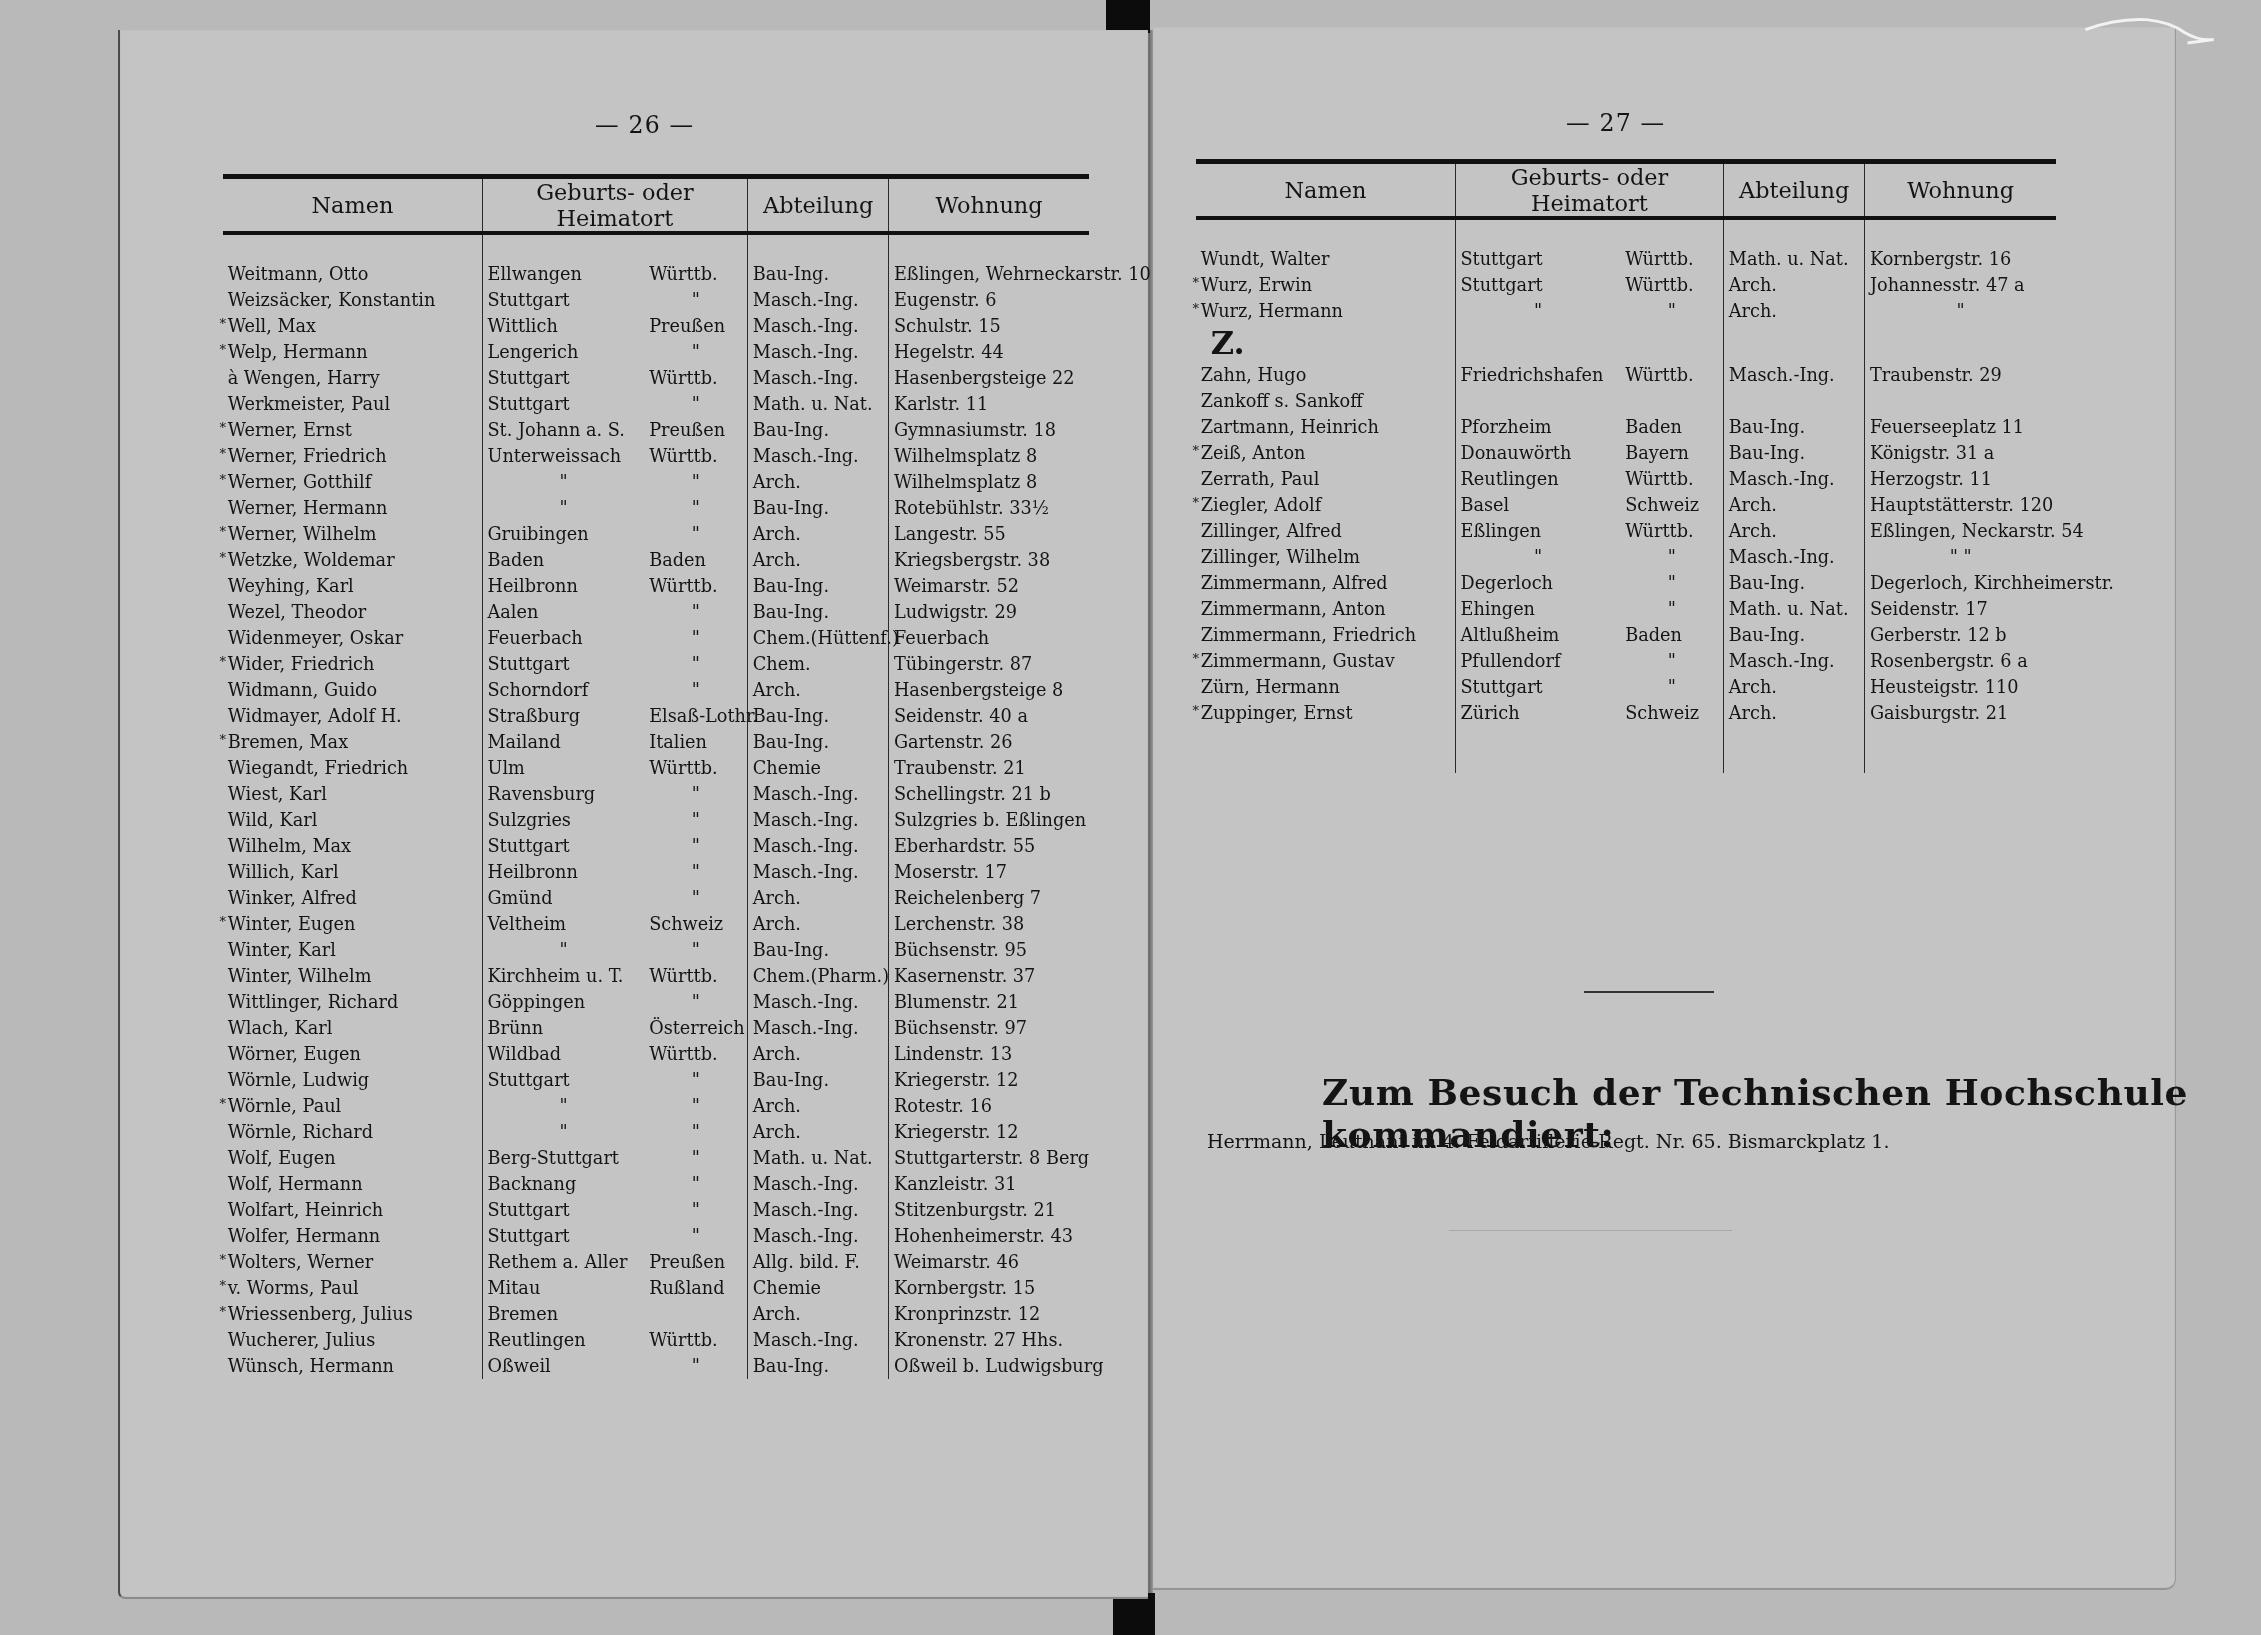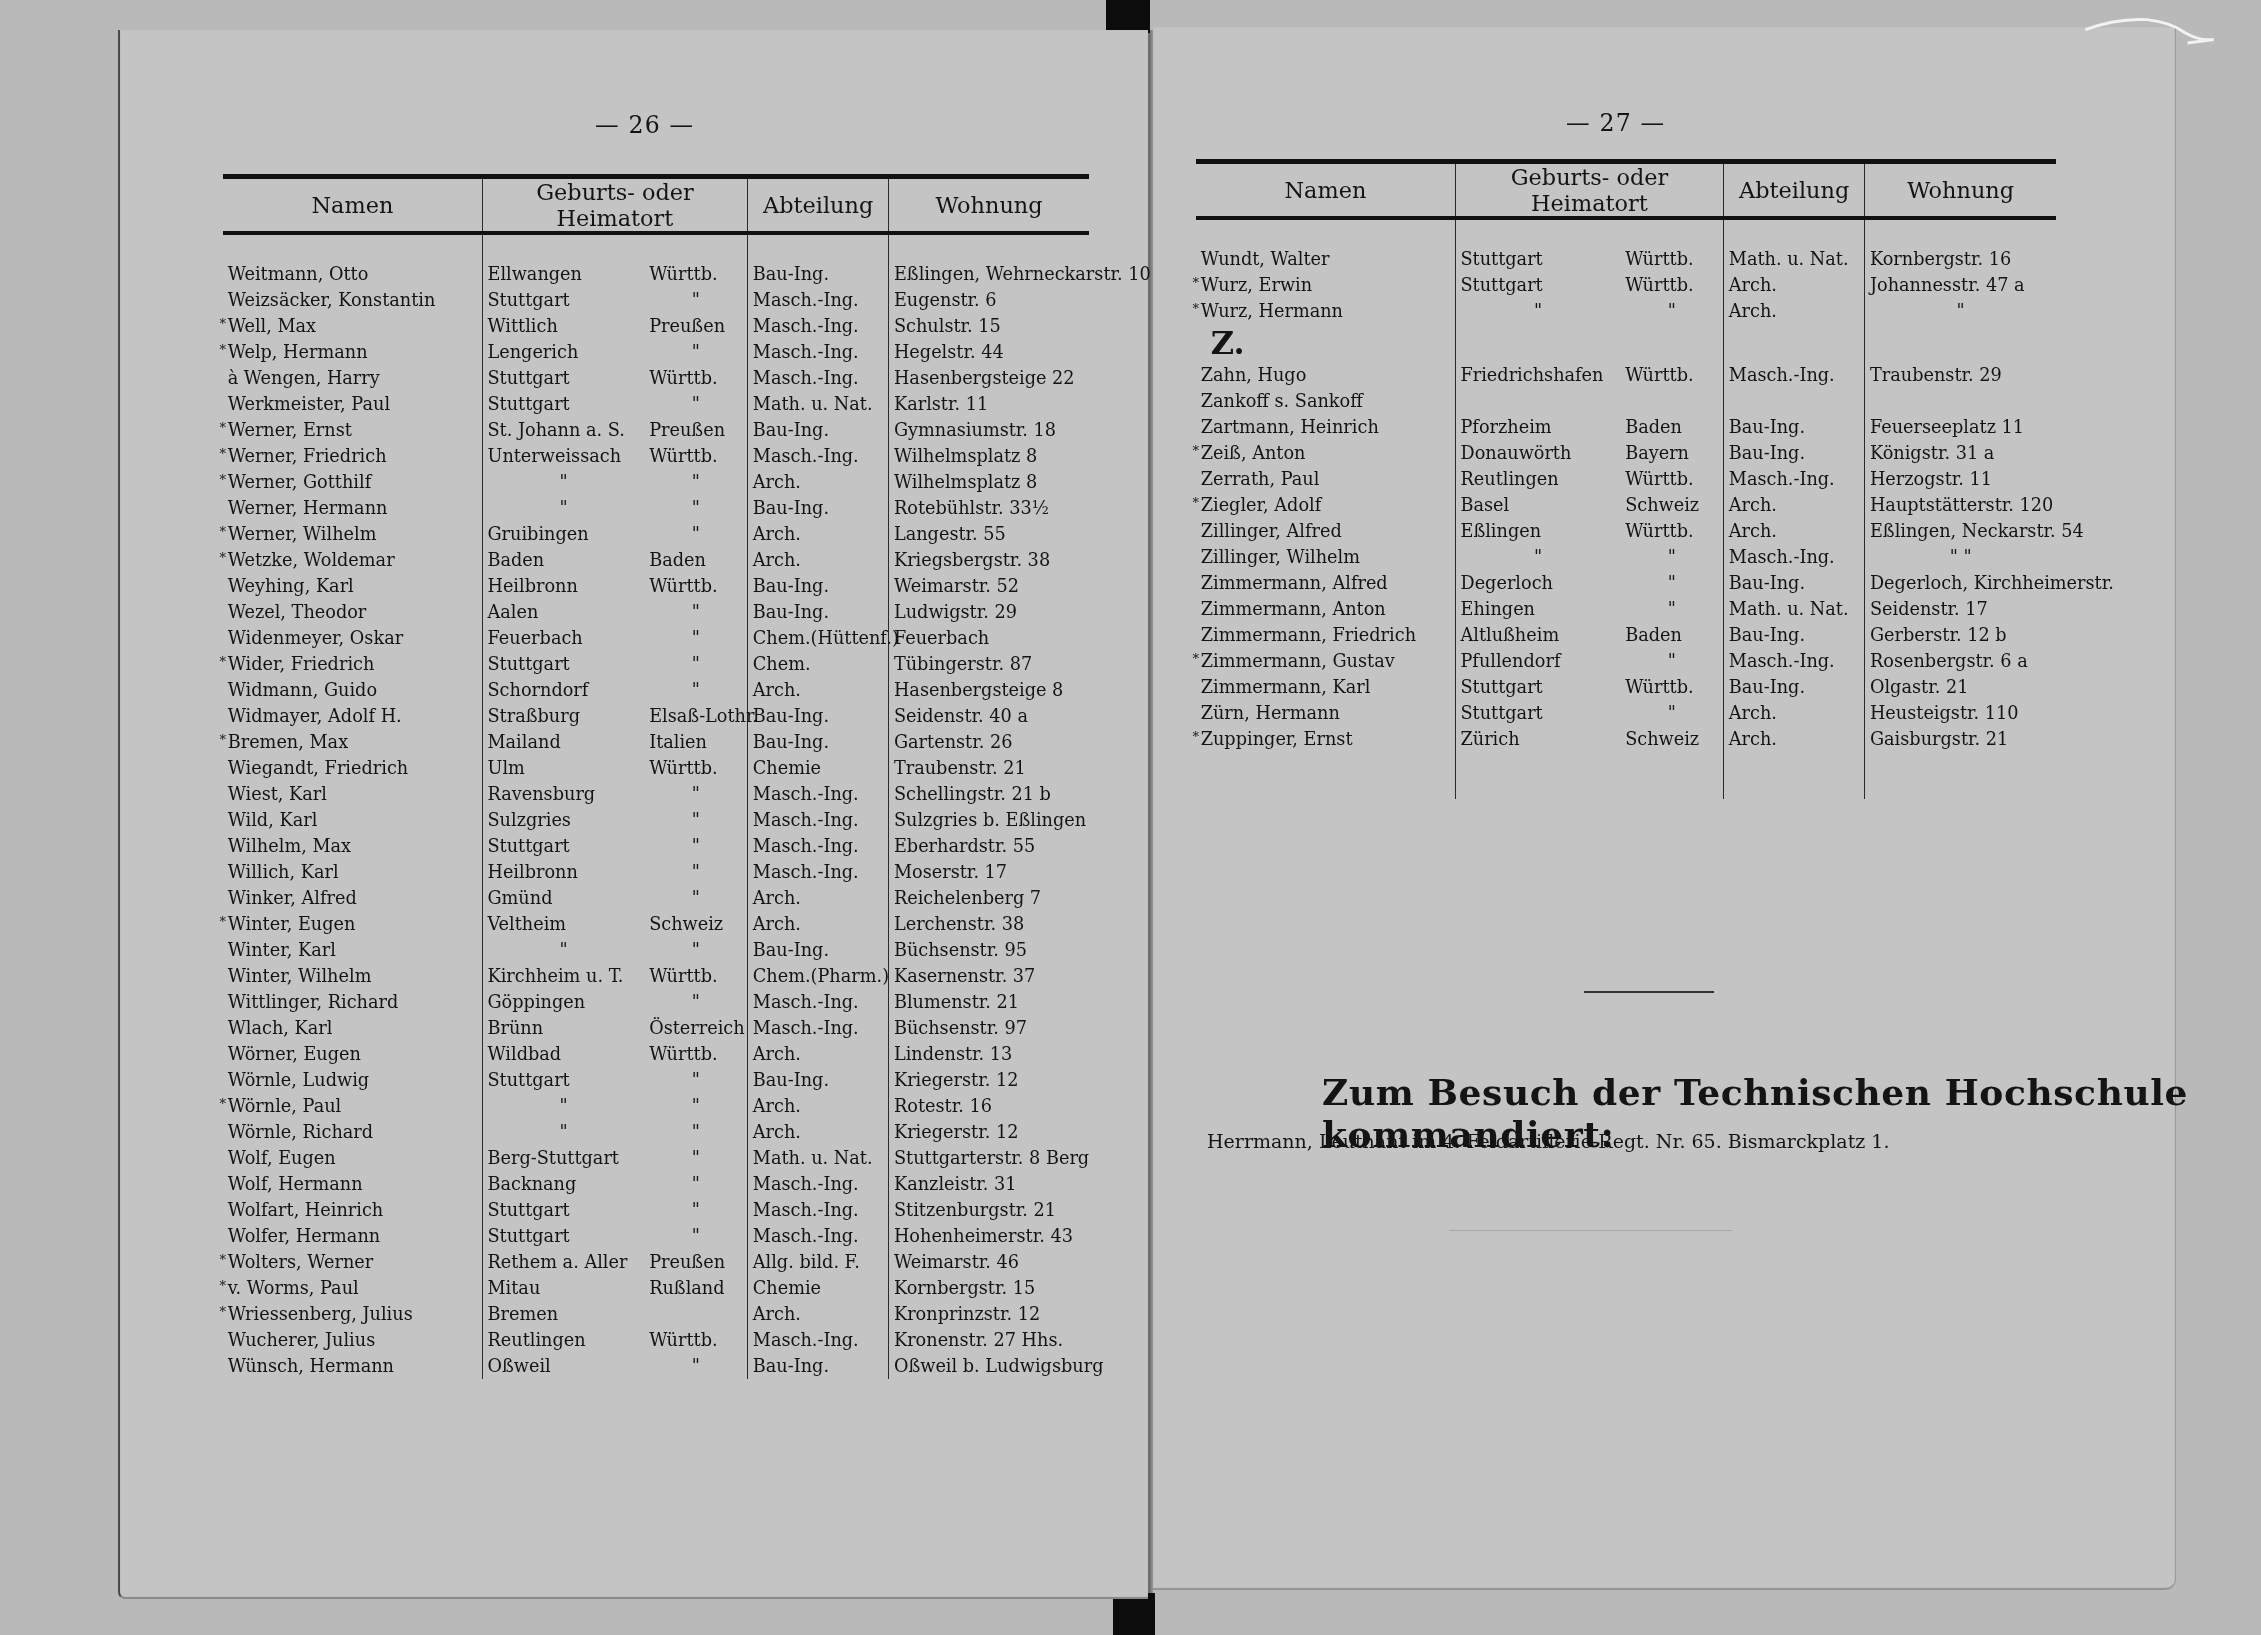--- a/index.html
+++ b/index.html
@@ -513,27 +513,20 @@
         <td class="c-wohn">Gerberstr. 12 b</td>
       </tr>
       <tr>
         <td class="c-namen"><span class="star">*</span><span>Zimmermann, Gustav</span></td>
         <td class="c-ort">Pfullendorf</td>
         <td class="c-land" style="text-align: center;">"</td>
         <td class="c-abt">Masch.-Ing.</td>
         <td class="c-wohn">Rosenbergstr. 6 a</td>
       </tr>
       <tr>
-        <td class="c-namen"><span class="star"></span><span>Zimmermann, Karl</span></td>
-        <td class="c-ort">Stuttgart</td>
-        <td class="c-land">Württb.</td>
-        <td class="c-abt">Bau-Ing.</td>
-        <td class="c-wohn">Olgastr. 21</td>
-      </tr>
-      <tr>
         <td class="c-namen"><span class="star"></span><span>Zürn, Hermann</span></td>
         <td class="c-ort">Stuttgart</td>
         <td class="c-land" style="text-align: center;">"</td>
         <td class="c-abt">Arch.</td>
         <td class="c-wohn">Heusteigstr. 110</td>
       </tr>
       <tr>
         <td class="c-namen"><span class="star">*</span><span>Zuppinger, Ernst</span></td>
         <td class="c-ort">Zürich</td>
         <td class="c-land">Schweiz</td>

